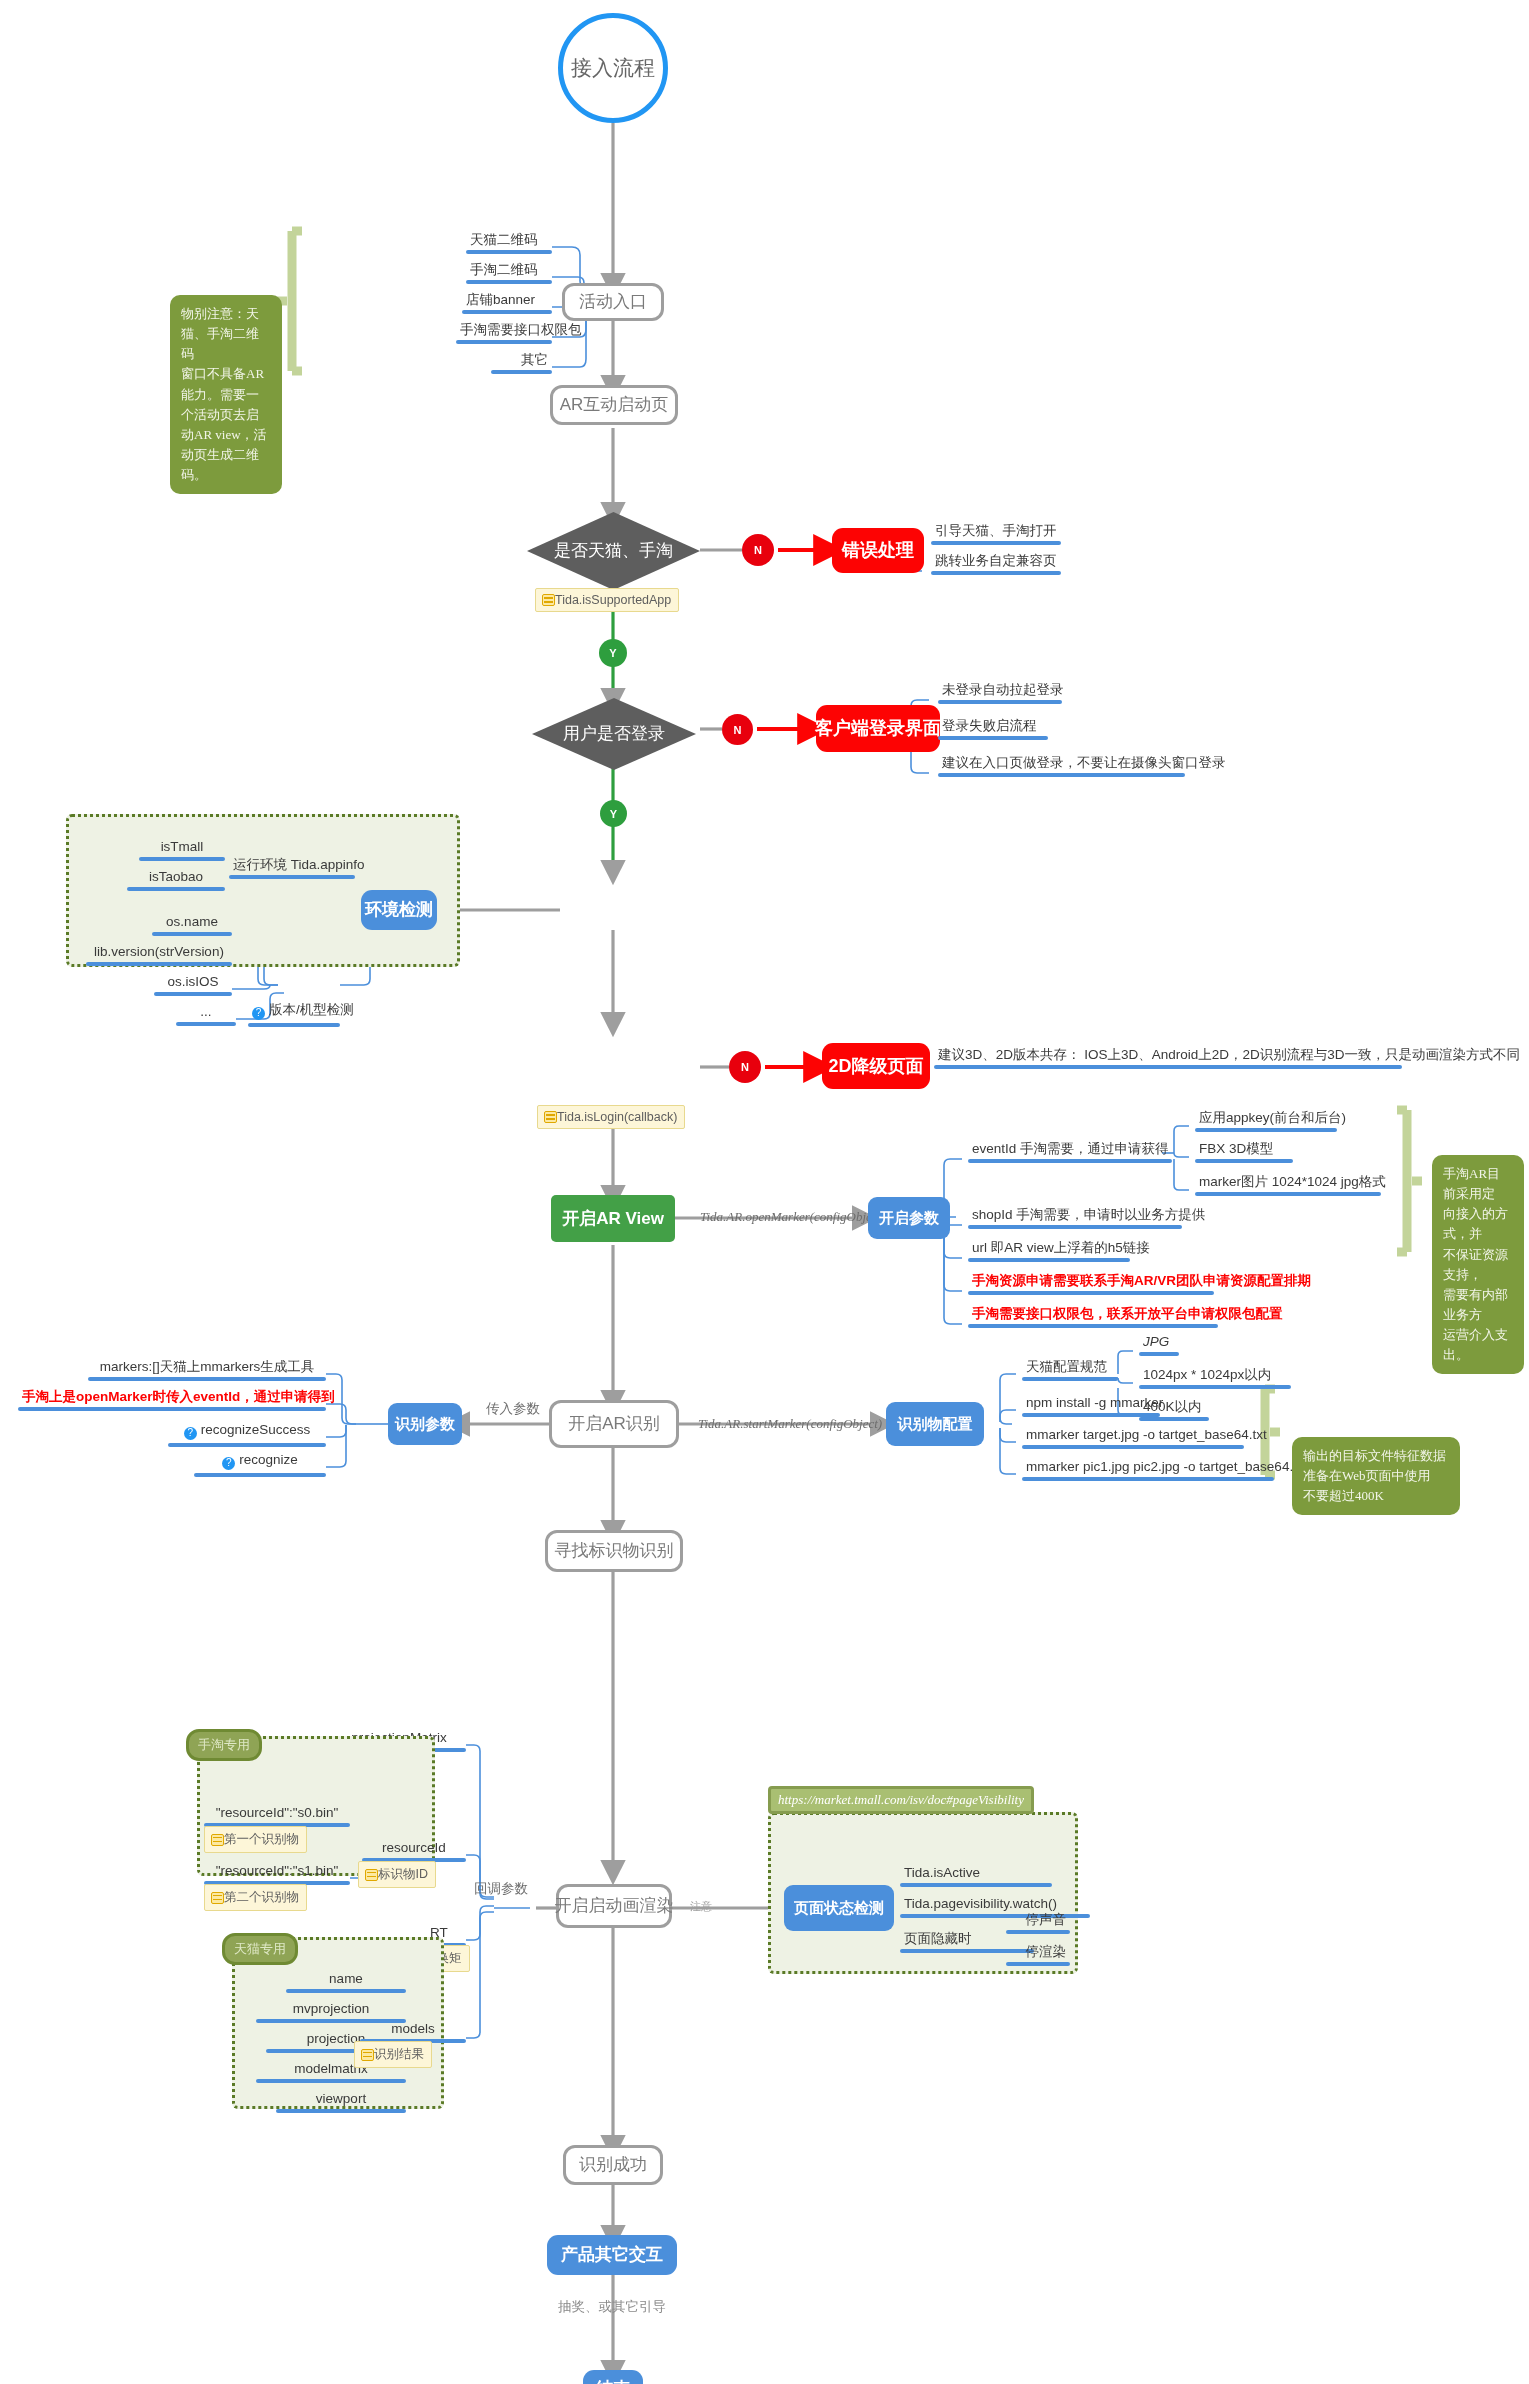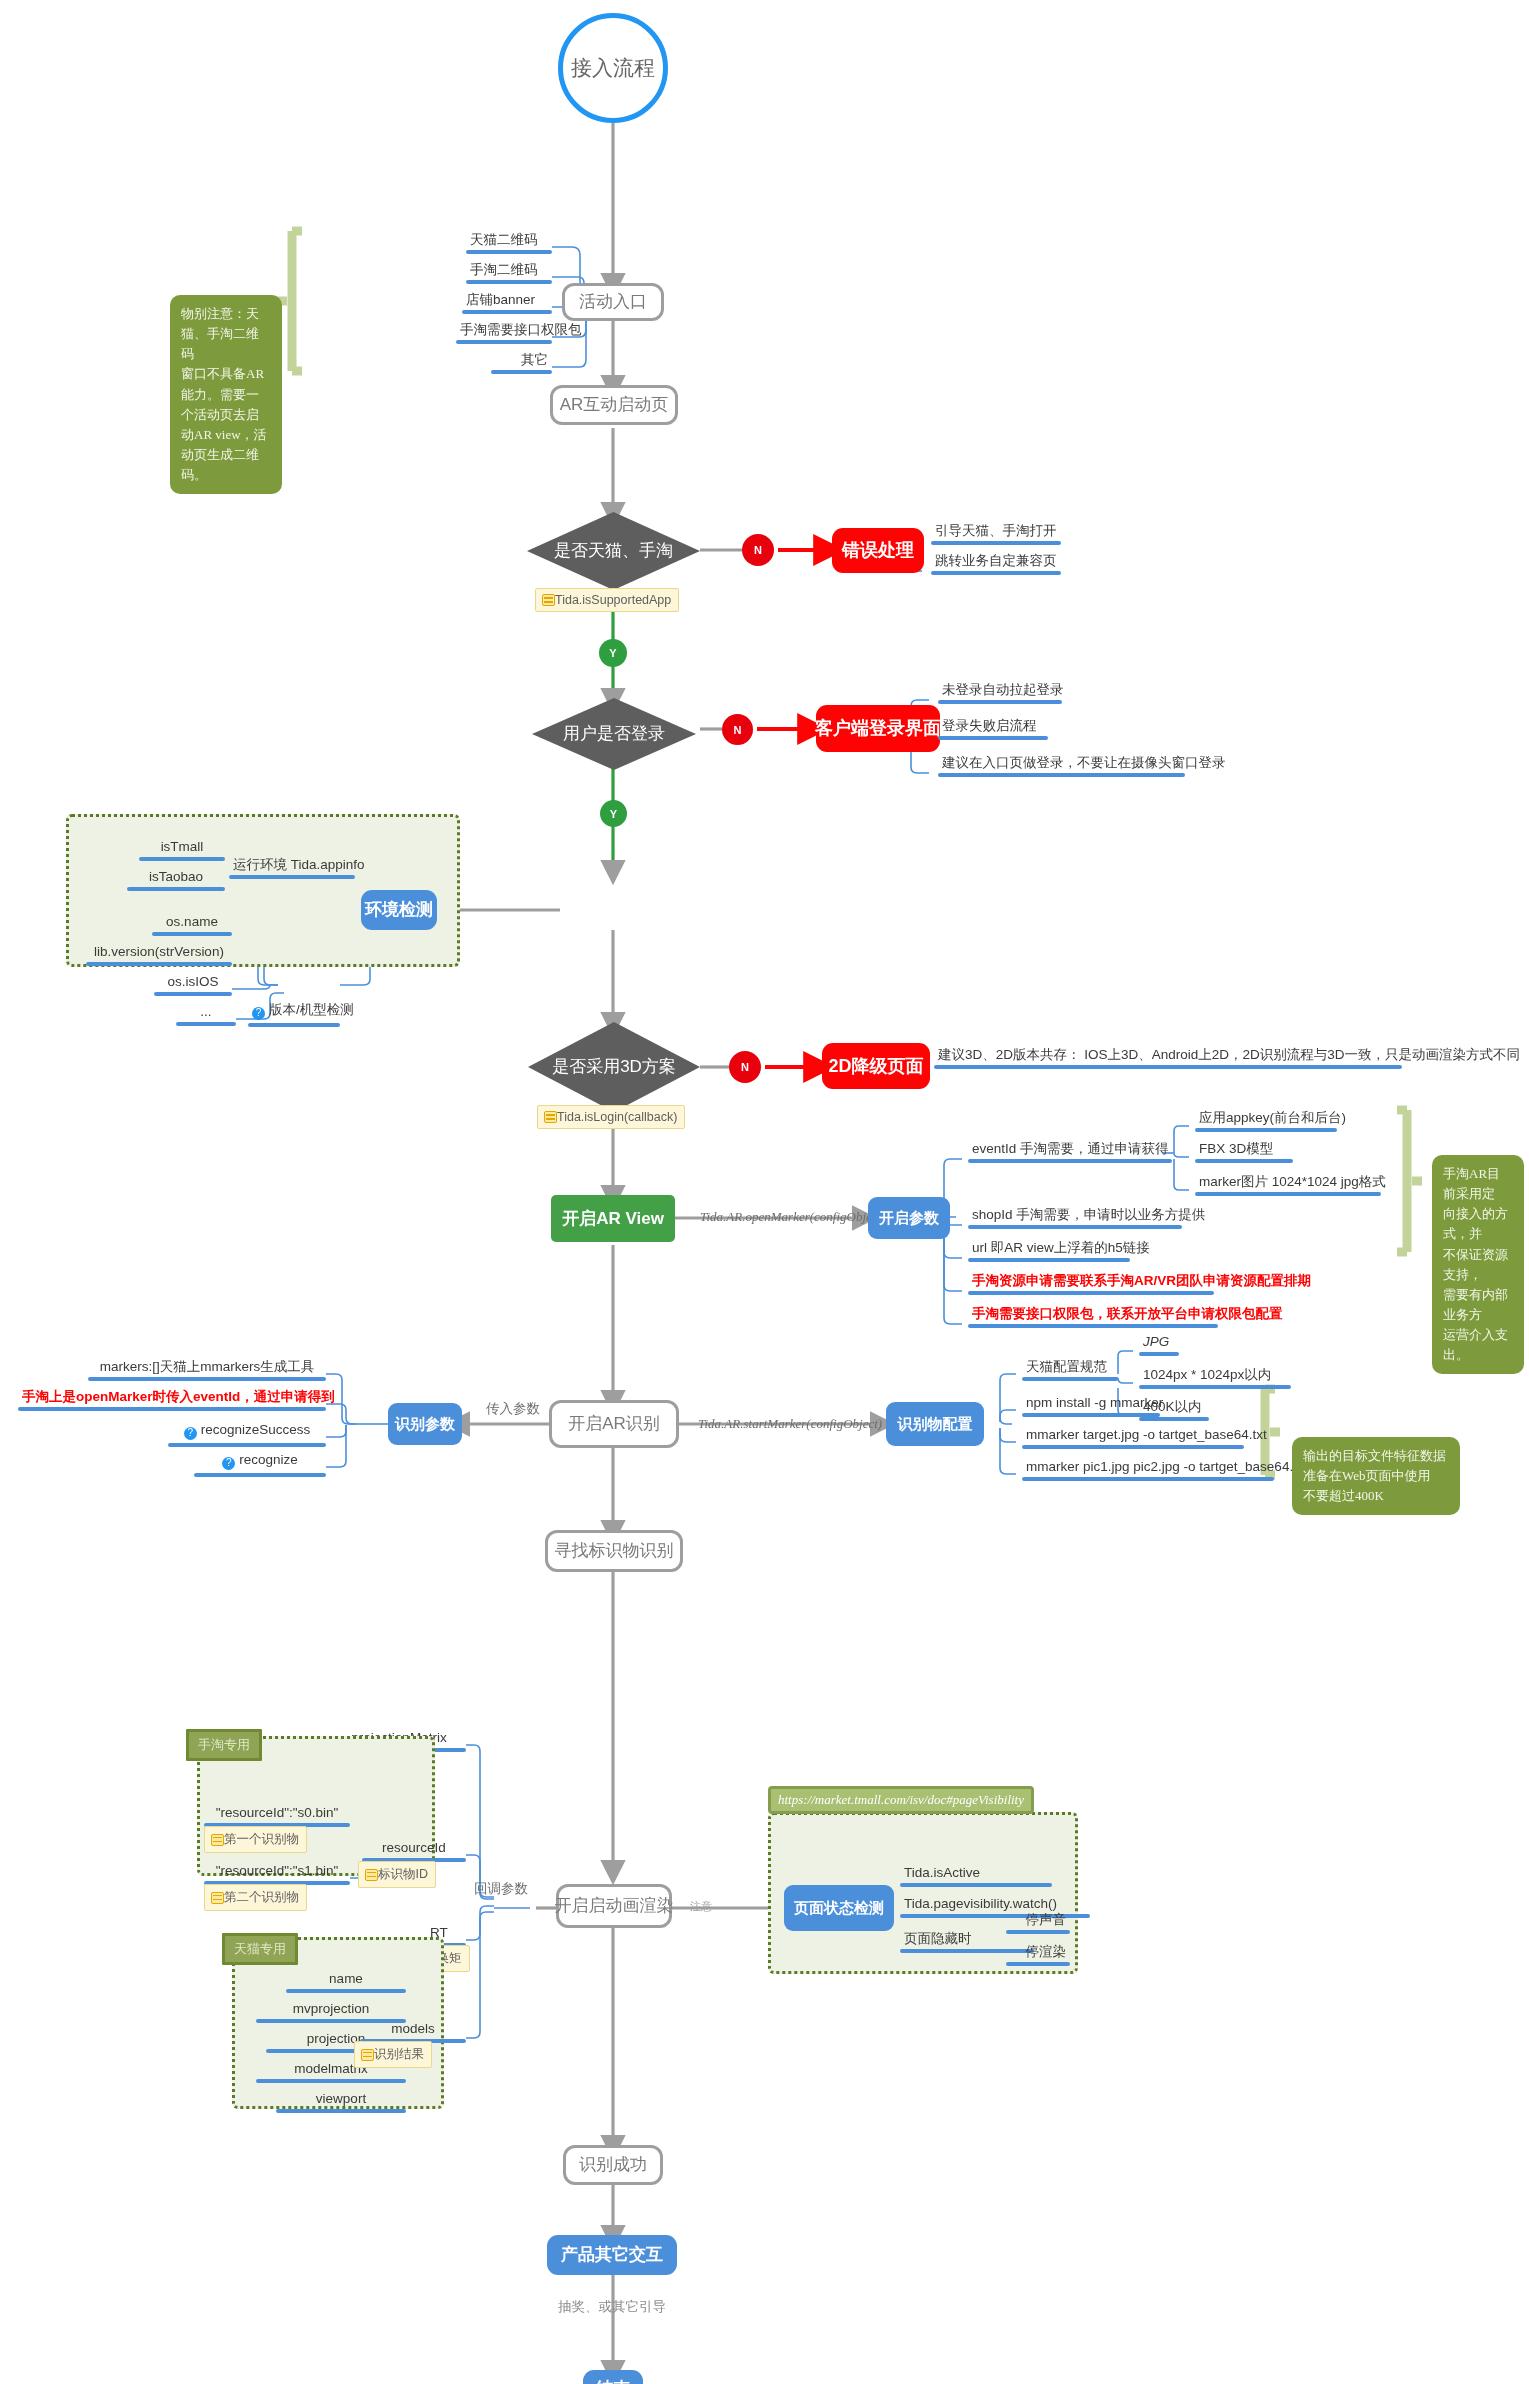--- a/index.html
+++ b/index.html
@@ -143,21 +143,21 @@
     font-family: "Liberation Serif", serif;
     font-style: italic;
     font-size: 13px;
     padding: 3px 7px;
     white-space: nowrap;
   }
   .tag-box {
     position: absolute;
     background: #8fa455;
     border: 3px solid #6f8a33;
-    border-radius: 1px;
+    border-radius: 13px;
     color: #dfe8c6;
     font-family: "Liberation Serif", serif;
     font-size: 13px;
     padding: 4px 9px;
     white-space: nowrap;
     z-index: 4;
   }
   
   .group-box {
     position: absolute;
@@ -370,21 +370,20 @@
   <div class="badge badge-y" style="left:599px;top:639px;width:28px;height:28px;">Y</div>
 
   <div class="node n-diamond" style="left:532px;top:698px;width:164px;height:72px;">用户是否登录</div>
   <div class="badge badge-n" style="left:722px;top:714px;width:31px;height:31px;">N</div>
   <div class="node n-error" style="left:816px;top:705px;width:124px;height:47px;">客户端登录界面</div>
   <div class="badge badge-y" style="left:600px;top:800px;width:27px;height:27px;">Y</div>
 
   <div class="group-box" style="left:66px;top:814px;width:394px;height:153px;"></div>
   <div class="node n-blue" style="left:361px;top:890px;width:76px;height:40px;">环境检测</div>
 
-  <div class="node n-diamond" style="left:528px;top:1022px;width:172px;height:90px;">是否采用3D方案</div>
   <div class="chip" style="left:537px;top:1105px;">
     <span class="chip-ico"></span>
     <span>Tida.isLogin(callback)</span>
   </div>
   <div class="badge badge-n" style="left:729px;top:1051px;width:32px;height:32px;">N</div>
   <div class="node n-error" style="left:822px;top:1043px;width:108px;height:46px;">2D降级页面</div>
 
   <div class="node n-green" style="left:551px;top:1195px;width:124px;height:47px;">开启AR View</div>
   <div class="edge-label" style="left:700px;top:1209px;">Tida.AR.openMarker(configObject)</div>
   <div class="node n-blue-sm" style="left:868px;top:1197px;width:82px;height:42px;">开启参数</div>

